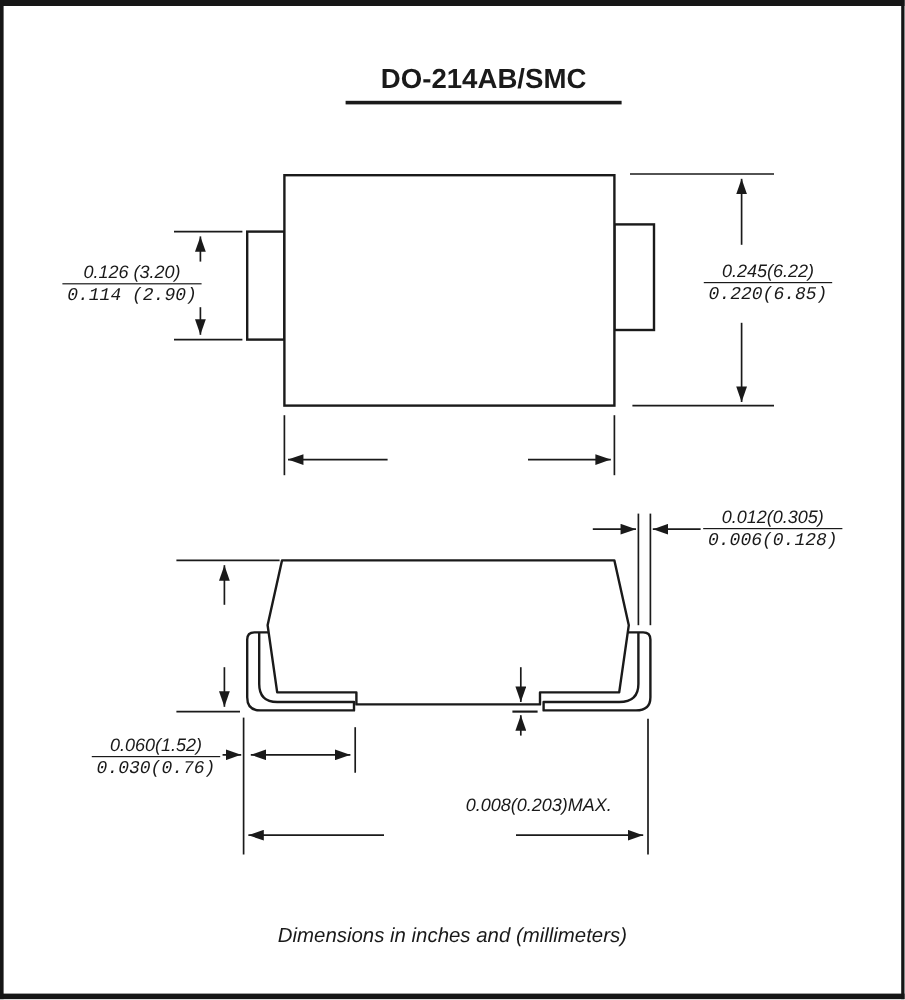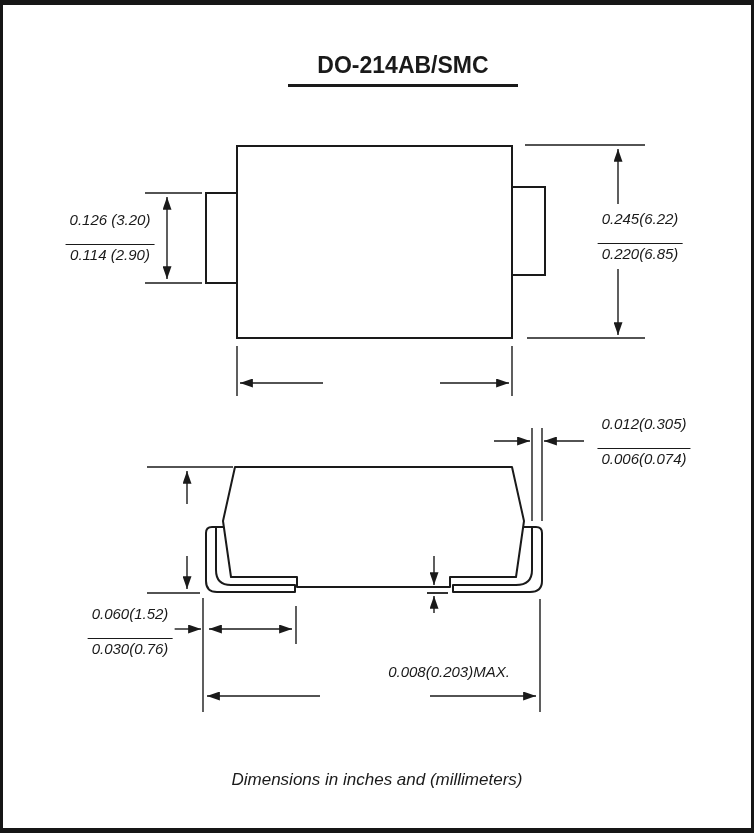--- a/index.html
+++ b/index.html
@@ -16,22 +16,22 @@
     font-size:23px;font-weight:bold;letter-spacing:0px;
     padding-bottom:5px;border-bottom:3px solid #1a1a1a;
   }
   svg.linework{position:absolute;top:0;left:0;}
   .dim{
     position:absolute;transform:translate(-50%,-50%);
     background:#fff;color:#1a1a1a;font-style:italic;font-size:15px;
     line-height:17px;text-align:center;white-space:nowrap;padding:1px 2px;
   }
   .dim .num{display:block;padding:0 4px;}
-  .dim .num.top{border-bottom:1.6px solid #1a1a1a;padding-bottom:16px;}
-  .dim .num.bot{padding-top:1px;}
+  .dim .num.top{border-bottom:1.6px solid #1a1a1a;padding-bottom:0;}
+  .dim .num.bot{padding-top:1px;font-family:Liberation Mono, monospace;}
   .dim.single{font-size:15px;}
   .caption{
     position:absolute;top:770px;left:0;width:754px;text-align:center;
     font-style:italic;font-size:17px;
   }
 </style>
 </head>
 <body>
 
 <div class="page">
@@ -112,21 +112,21 @@
   </div>
 
   <div class="dim" style="left:640px;top:236px;">
     <span class="num top">0.245(6.22)</span>
     <span class="num bot">0.220(6.85)</span>
   </div>
 
 
   <div class="dim" style="left:644px;top:441px;">
     <span class="num top">0.012(0.305)</span>
-    <span class="num bot">0.006(0.074)</span>
+    <span class="num bot">0.006(0.128)</span>
   </div>
 
 
   <div class="dim" style="left:130px;top:631px;">
     <span class="num top">0.060(1.52)</span>
     <span class="num bot">0.030(0.76)</span>
   </div>
 
   <div class="dim single" style="left:449px;top:631px;margin-top:40px;">
     <span class="num">0.008(0.203)MAX.</span>

